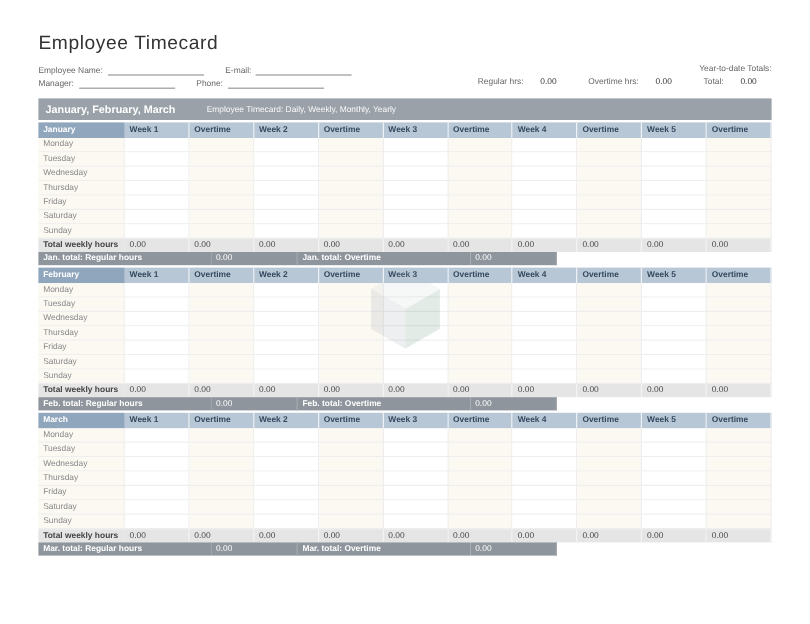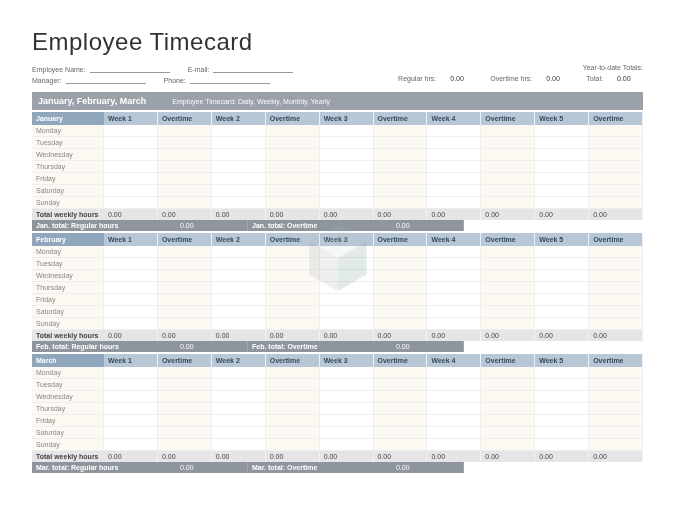--- a/index.html
+++ b/index.html
@@ -1,18 +1,18 @@
 <!DOCTYPE html>
 <html><head>
 <meta charset="utf-8">
 <style>
 *{box-sizing:border-box;margin:0;padding:0}
 body{background:#fff;width:675px;height:520px;font-family:Arial,Helvetica,sans-serif;overflow:hidden;position:relative}
 .page{padding:28px 32px 0 32px}
-.title{font-size:24px;font-weight:300;color:#333;letter-spacing:.5px;margin-bottom:8px;font-family:'Century Gothic',Futura,sans-serif}
+.title{font-size:16px;font-weight:300;color:#333;letter-spacing:.5px;margin-bottom:8px;font-family:'Century Gothic',Futura,sans-serif}
 .meta{display:flex;gap:18px;font-size:7px;color:#666;margin-bottom:2px}
 .meta-row{display:flex;gap:4px;align-items:flex-end}
 .meta-label{white-space:nowrap}
 .meta-line{border-bottom:1px solid #999;width:80px;height:9px}
 .meta-val{color:#333;min-width:26px}
 .ytd{margin-left:auto;display:flex;gap:14px;font-size:7px;color:#666}
 .banner{background:#9aa1a8;color:#fff;font-size:9px;padding:4px 6px;margin-top:8px;display:flex;gap:26px;align-items:center}
 .banner .q{font-weight:600}
 .banner .sub{font-size:7px;opacity:.95}
 .month-block{margin-top:2px}

